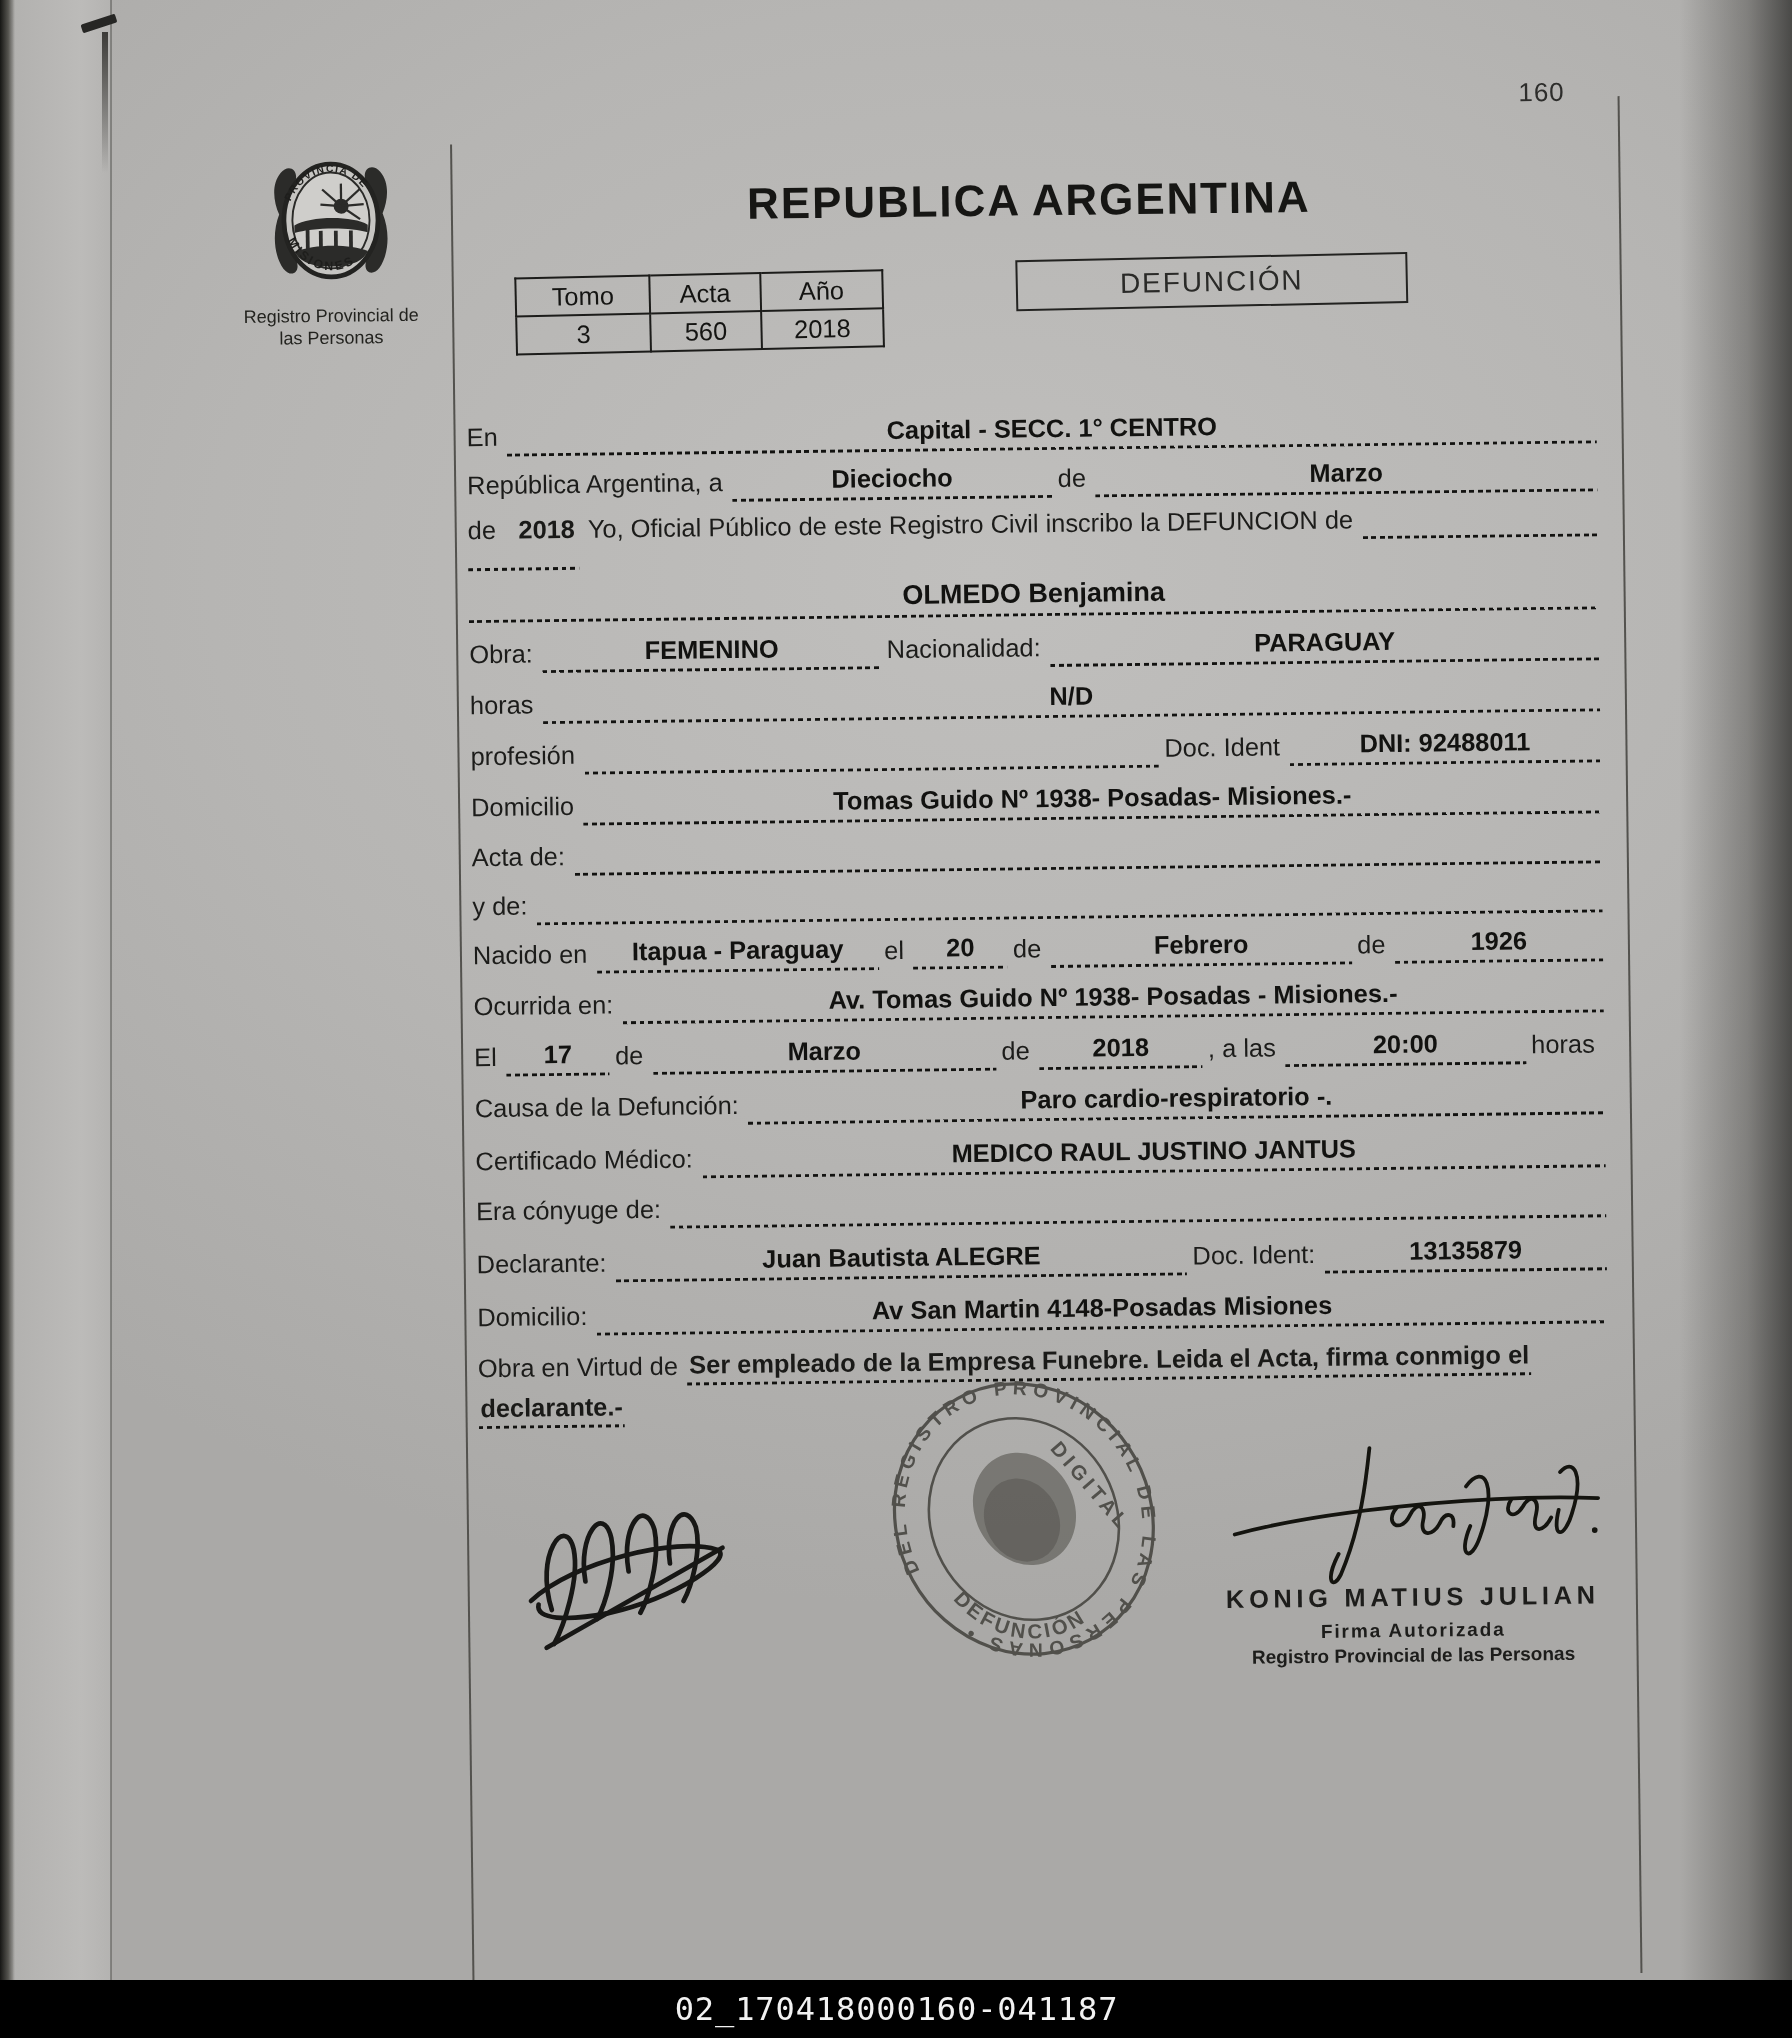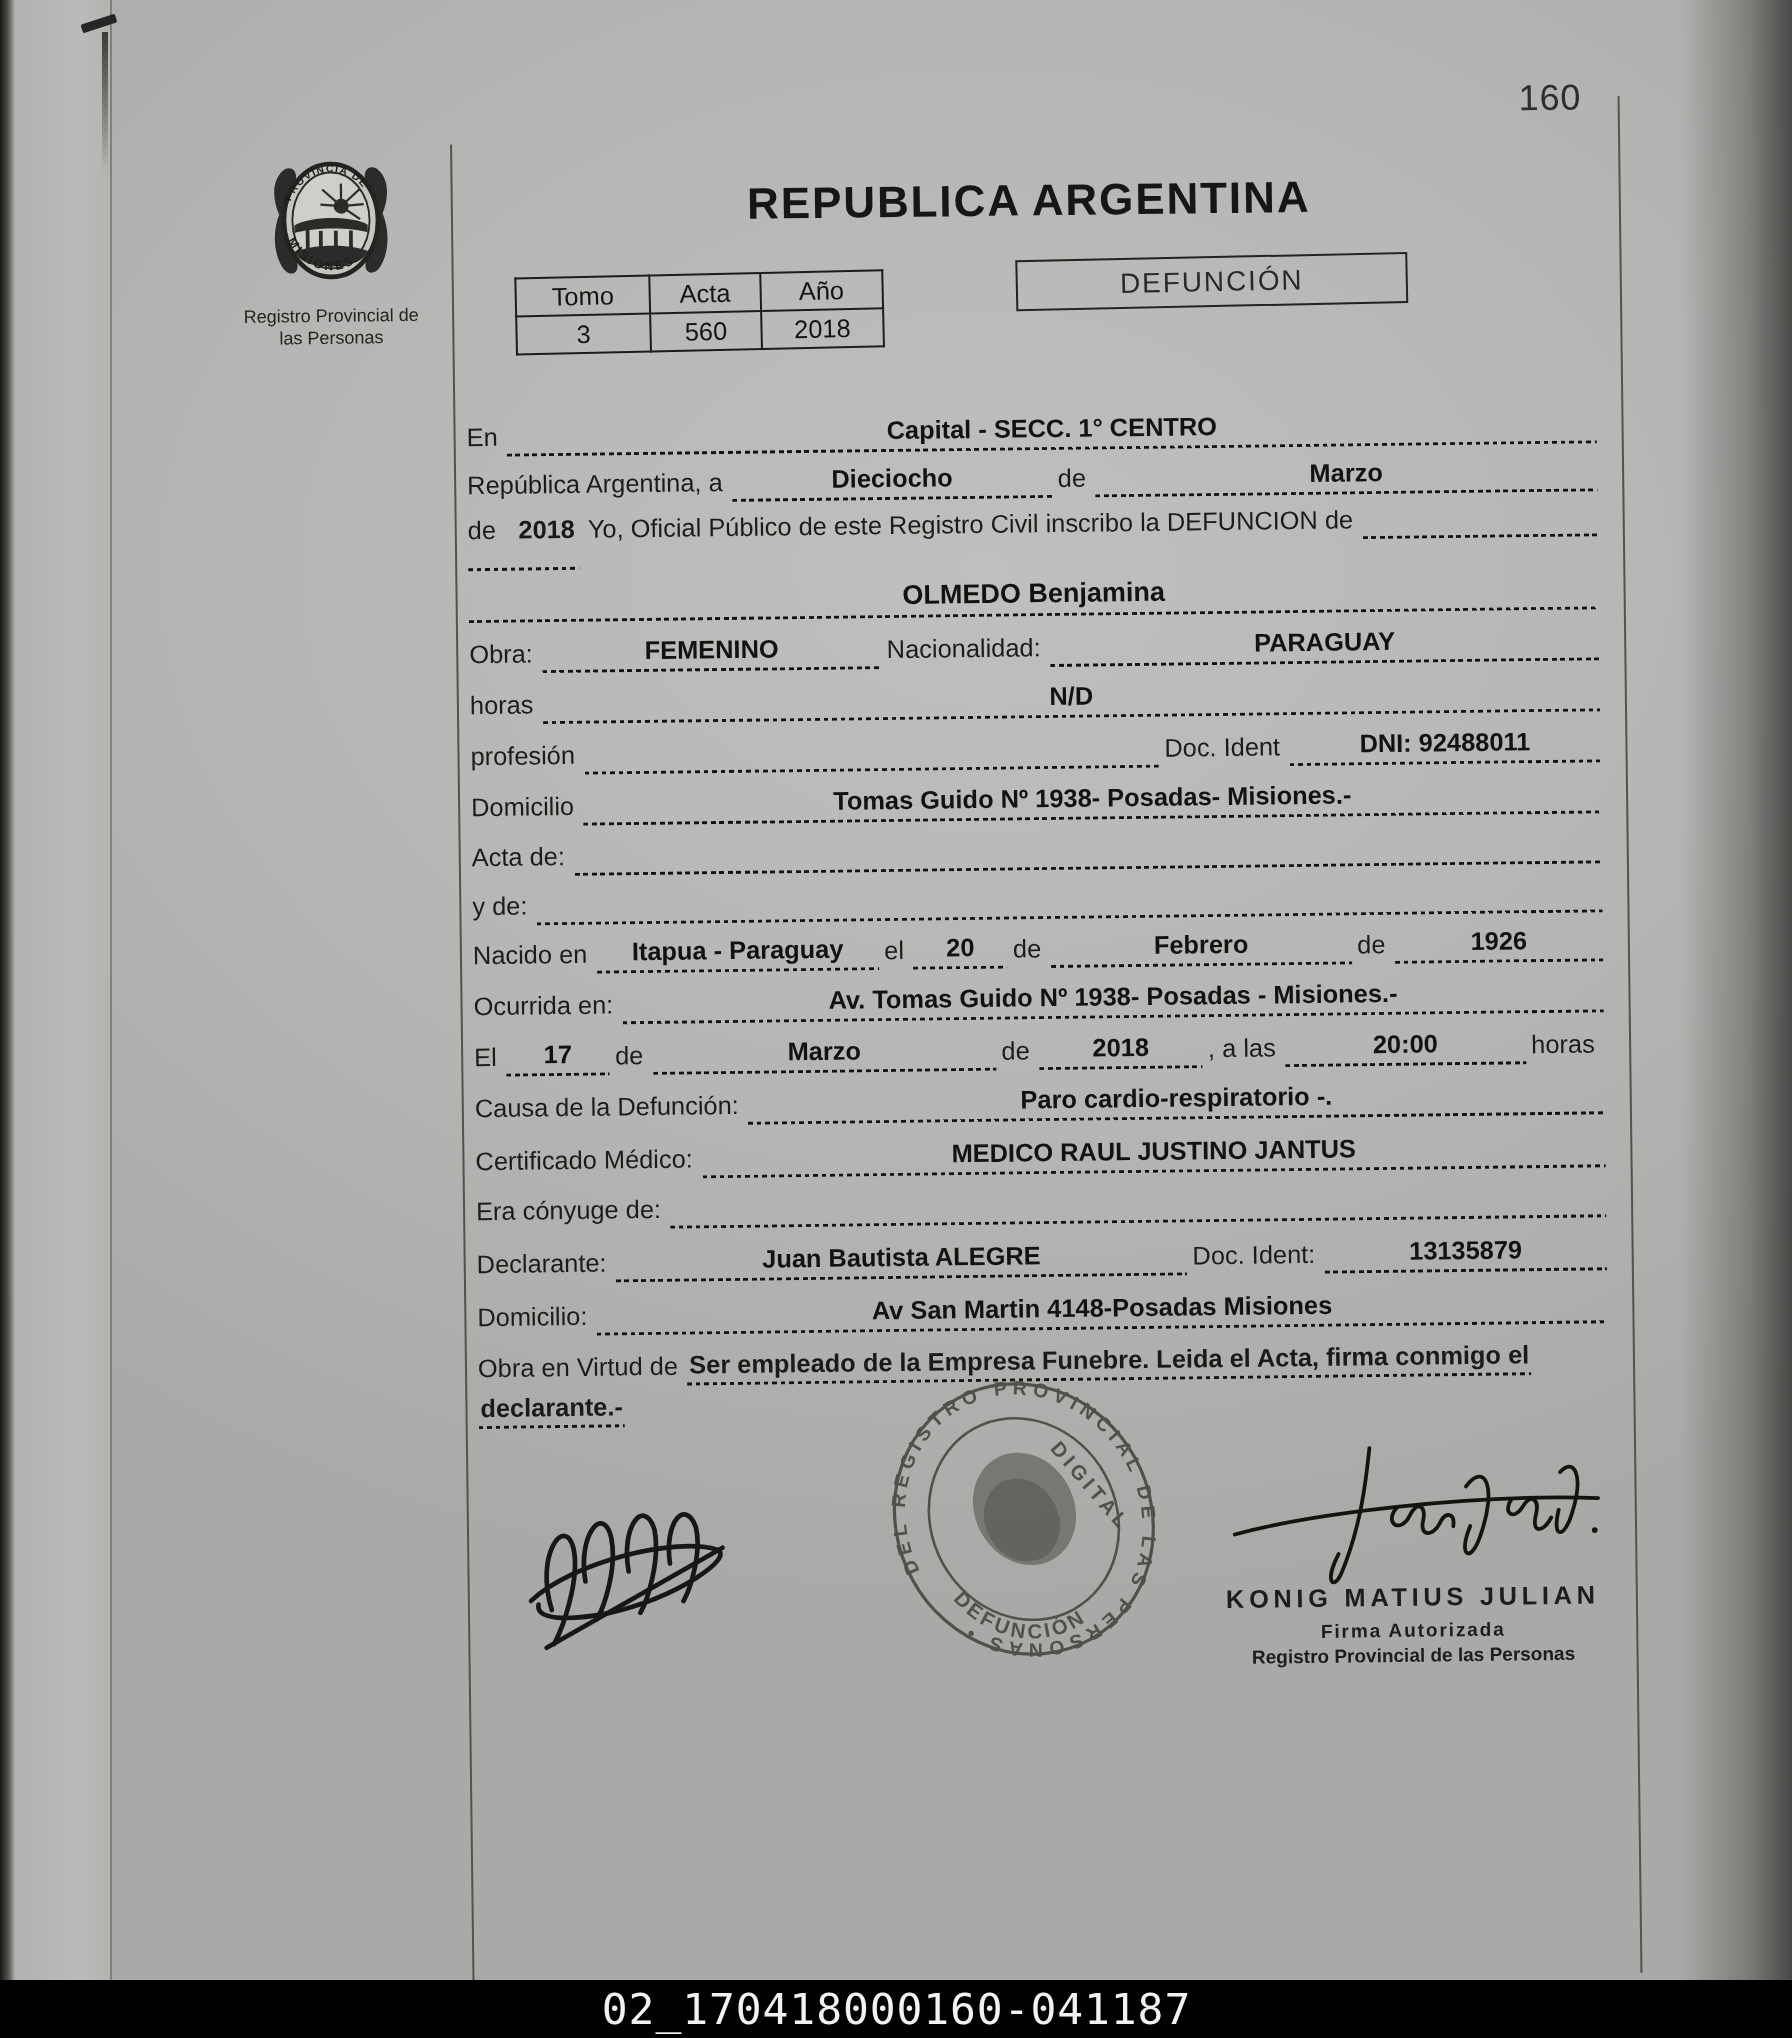--- a/index.html
+++ b/index.html
@@ -21,21 +21,21 @@
   .edge-right{position:absolute;right:0;top:0;width:113px;height:2039px;
     background:linear-gradient(90deg, rgba(0,0,0,0) 0%, rgba(70,69,66,.45) 60%, rgba(38,38,36,.75) 100%);z-index:5;}
 
   .content{position:absolute;left:0;top:0;width:1793px;height:1982px;
     transform:rotate(-0.7deg);transform-origin:50% 40%;z-index:4;}
 
   .vrule{position:absolute;width:1.9px;background:#53524e;}
   .vrule.left{left:458px;top:139px;height:1843px;}
   .vrule.right{left:1626px;top:105px;height:1877px;}
 
-  .page-number{position:absolute;left:1527px;top:85px;font-size:36px;color:#2d2d2b;letter-spacing:0.9px;}
+  .page-number{position:absolute;left:1527px;top:85px;font-size:26px;color:#2d2d2b;letter-spacing:0.9px;}
 
   .doc-title{position:absolute;left:697px;top:177px;width:678px;text-align:center;
     font-size:44px;font-weight:700;letter-spacing:1.9px;color:#161614;}
 
   
   .seal{position:absolute;left:275px;top:139px;width:126px;height:151px;}
   .seal-caption{position:absolute;left:224px;top:299px;width:226px;text-align:center;
     font-size:18px;line-height:21.7px;color:#23231f;}
 
   
@@ -68,21 +68,21 @@
   .stamp{position:absolute;left:874px;top:1370px;transform:rotate(-28deg);opacity:.88;}
   .sig-right{position:absolute;left:1220px;top:1448px;}
   .officer{position:absolute;left:1196px;top:1589px;width:414px;text-align:center;color:#1d1d1b;}
   .officer .name{font-size:25.4px;font-weight:700;letter-spacing:4.7px;}
   .officer .role{font-size:19px;font-weight:700;margin-top:7.5px;letter-spacing:1.9px;}
   .officer .org{font-size:19px;font-weight:700;margin-top:3.8px;}
 
   
   .footer-bar{position:absolute;left:0;top:1980px;width:1793px;height:58px;background:#000;z-index:8;
     display:flex;align-items:center;justify-content:center;}
-  .footer-bar span{font-family:"DejaVu Sans Mono",monospace;font-size:43px;color:#f2f2f2;letter-spacing:0.9px;}
+  .footer-bar span{font-family:"DejaVu Sans Mono",monospace;font-size:32px;color:#f2f2f2;letter-spacing:0.9px;}
 </style>
 </head>
 <body>
 
 <div id="screen">
 
   <div class="sheet2-band"></div>
   <div class="crease"></div>
   <div class="fold-mark"></div>
   <div class="fold-mark2"></div>

